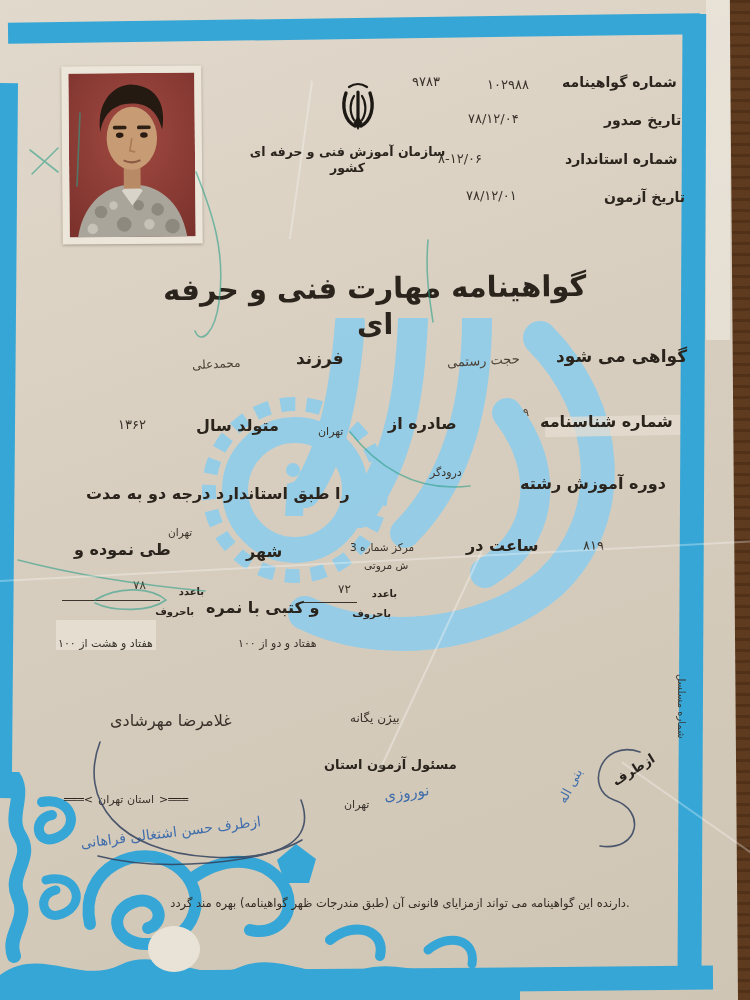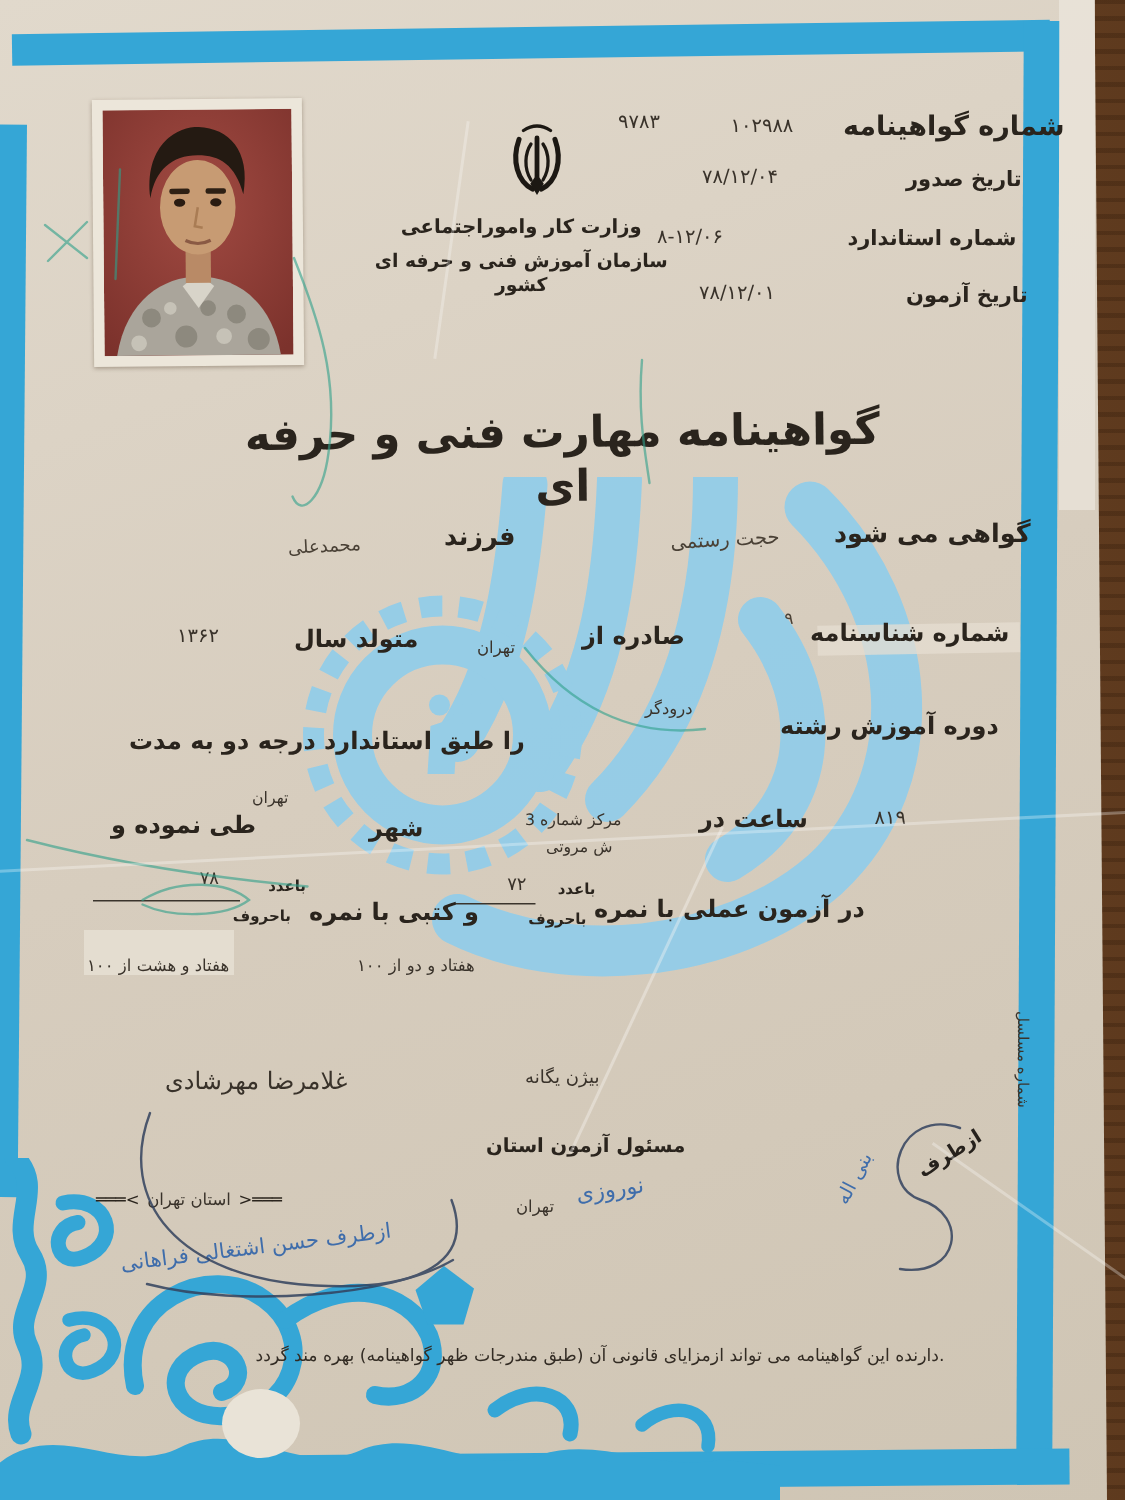--- a/index.html
+++ b/index.html
@@ -115,32 +115,31 @@
         <path d="M33 46 C43 41 47 27 42 13" stroke-width="3.4"></path>
         <path d="M26 40 C21 32 22 22 26 16" stroke-width="2.2"></path>
         <path d="M34 40 C39 32 38 22 34 16" stroke-width="2.2"></path>
         <path d="M30 12 L30 38" stroke-width="3.2"></path>
         <path d="M21 7 Q30 1 39 7" stroke-width="2.2"></path>
       </g>
       <path d="M30 36 l-4.5 6.5 L30 50 l4.5 -7.5 Z" fill="#1c1813"></path>
     </svg>
   </div>
 
-  <span class="t b" style="left:562px;top:74px;font-size:18px">شماره گواهینامه</span>
+  <span class="t b" style="left:562px;top:74px;font-size:14px">شماره گواهینامه</span>
   <span class="t typed" style="left:487px;top:77px;font-size:13px">۱۰۲۹۸۸</span>
   <span class="t typed" style="left:412px;top:74px;font-size:13px;letter-spacing:5px">۹۷۸۳</span>
   <span class="t b" style="left:604px;top:112px;font-size:14px">تاریخ صدور</span>
   <span class="t typed" style="left:468px;top:111px;font-size:13px">۷۸/۱۲/۰۴</span>
   <span class="t b" style="left:565px;top:151px;font-size:14px">شماره استاندارد</span>
   <span class="t typed" style="left:438px;top:151px;font-size:13px">۸-۱۲/۰۶</span>
   <span class="t b" style="left:604px;top:189px;font-size:14px">تاریخ آزمون</span>
   <span class="t typed" style="left:466px;top:188px;font-size:13px">۷۸/۱۲/۰۱</span>
 
   <div class="t center" style="left:240px;top:138px;width:215px">
-    <div class="b" style="font-size:13px;margin-top:6px">وزارت کار واموراجتماعی</div>
     <div class="b" style="font-size:12.5px;margin-top:6px">سازمان آموزش فنی و حرفه ای کشور</div>
   </div>
 
   <div class="t b center" style="left:145px;top:270px;width:460px;font-size:29px;transform:rotate(-0.6deg)">گواهینامه مهارت فنی و حرفه ای</div>
 
   <span class="t b" style="left:556px;top:346px;font-size:17px">گواهی می شود</span>
   <span class="t hw" style="left:447px;top:353px;font-size:13px">حجت رستمی</span>
   <span class="t b" style="left:296px;top:348px;font-size:17px">فرزند</span>
   <span class="t hw" style="left:192px;top:357px;font-size:12px">محمدعلی</span>
 
@@ -156,21 +155,20 @@
   <span class="t b" style="left:86px;top:484px;font-size:16px">را طبق استاندارد درجه دو به مدت</span>
 
   <span class="t typed" style="left:583px;top:538px;font-size:13px">۸۱۹</span>
   <span class="t b" style="left:466px;top:536px;font-size:16px">ساعت در</span>
   <span class="t typed" style="left:350px;top:541px;font-size:10.5px">مرکز شماره 3</span>
   <span class="t typed" style="left:364px;top:559px;font-size:10.5px">ش مروتی</span>
   <span class="t b" style="left:246px;top:542px;font-size:16px">شهر</span>
   <span class="t typed" style="left:168px;top:526px;font-size:10.5px">تهران</span>
   <span class="t b" style="left:74px;top:540px;font-size:16px">طی نموده و</span>
 
-  <span class="t b" style="left:396px;top:596px;font-size:16px">در آزمون عملی با نمره</span>
   <div class="slot" style="left:303px;top:586px;width:94px;height:42px">
     <span class="mini" style="position:absolute;right:0;top:2px">باعدد</span>
     <span class="num" style="right:46px;top:-4px">۷۲</span>
     <div class="line" style="right:40px;left:-2px;top:16px"></div>
     <span class="mini" style="position:absolute;right:6px;top:22px">باحروف</span>
   </div>
   <span class="t b" style="left:206px;top:598px;font-size:16px">و کتبی با نمره</span>
   <div class="slot" style="left:64px;top:584px;width:140px;height:42px">
     <span class="mini" style="position:absolute;right:0;top:2px">باعدد</span>
     <span class="num" style="right:58px;top:-6px">۷۸</span>

